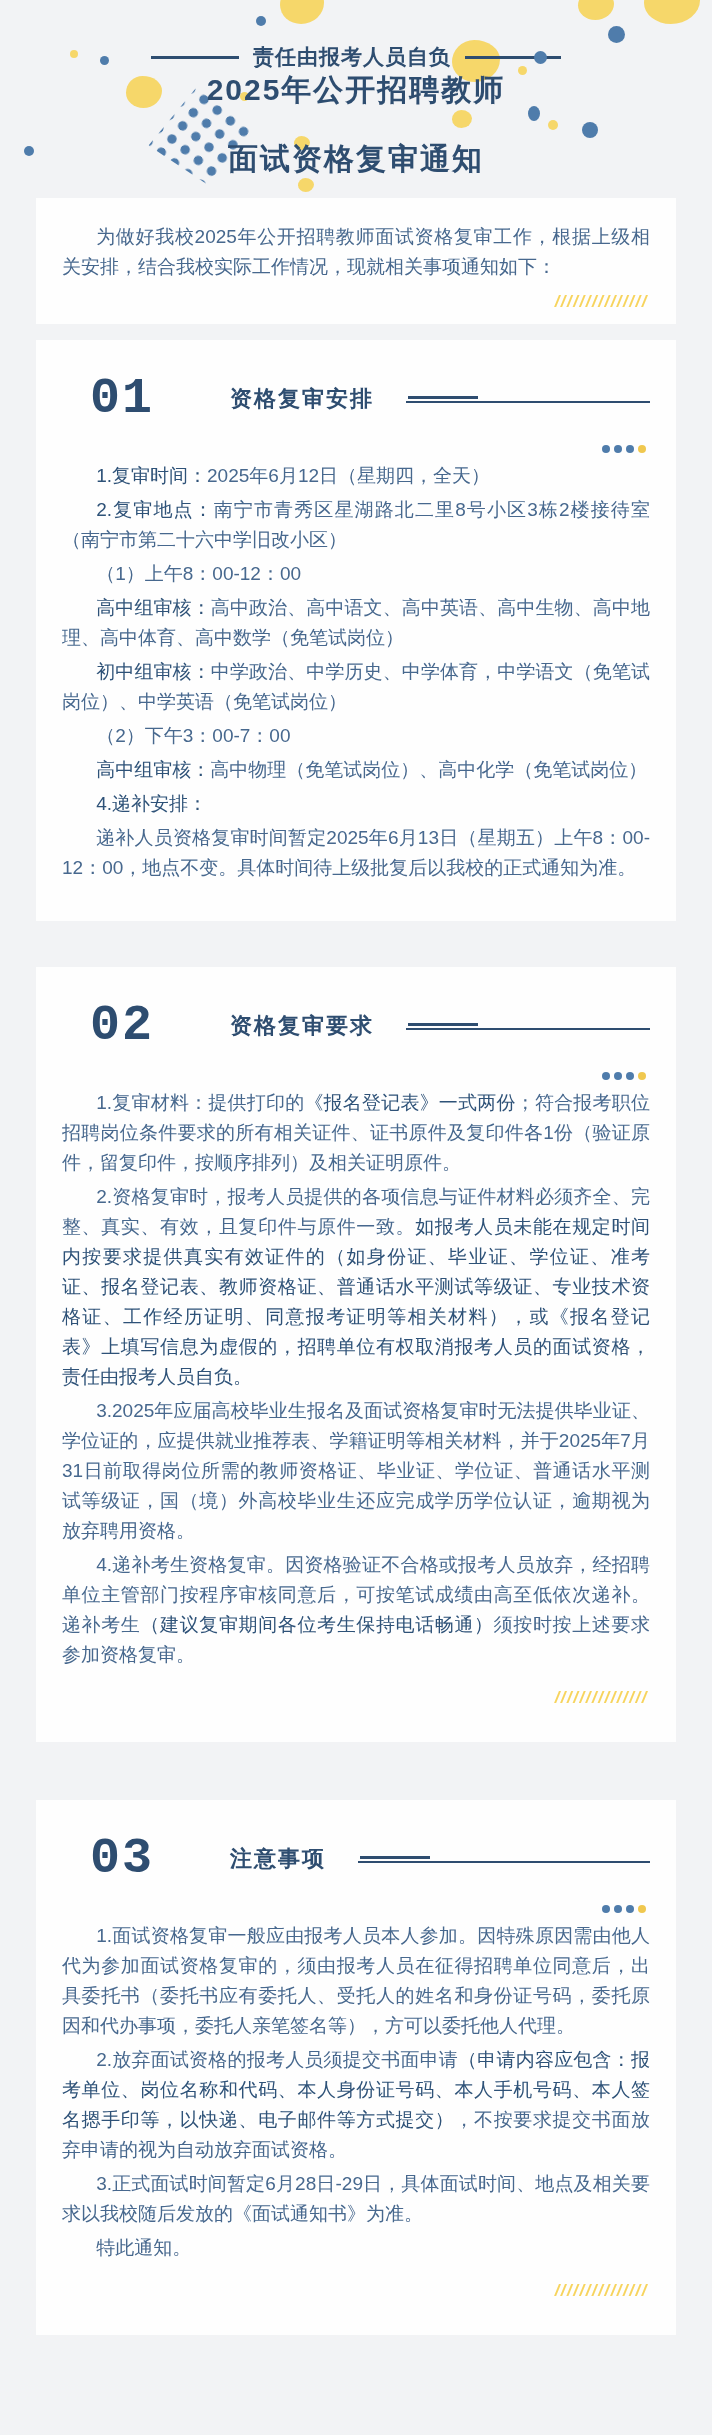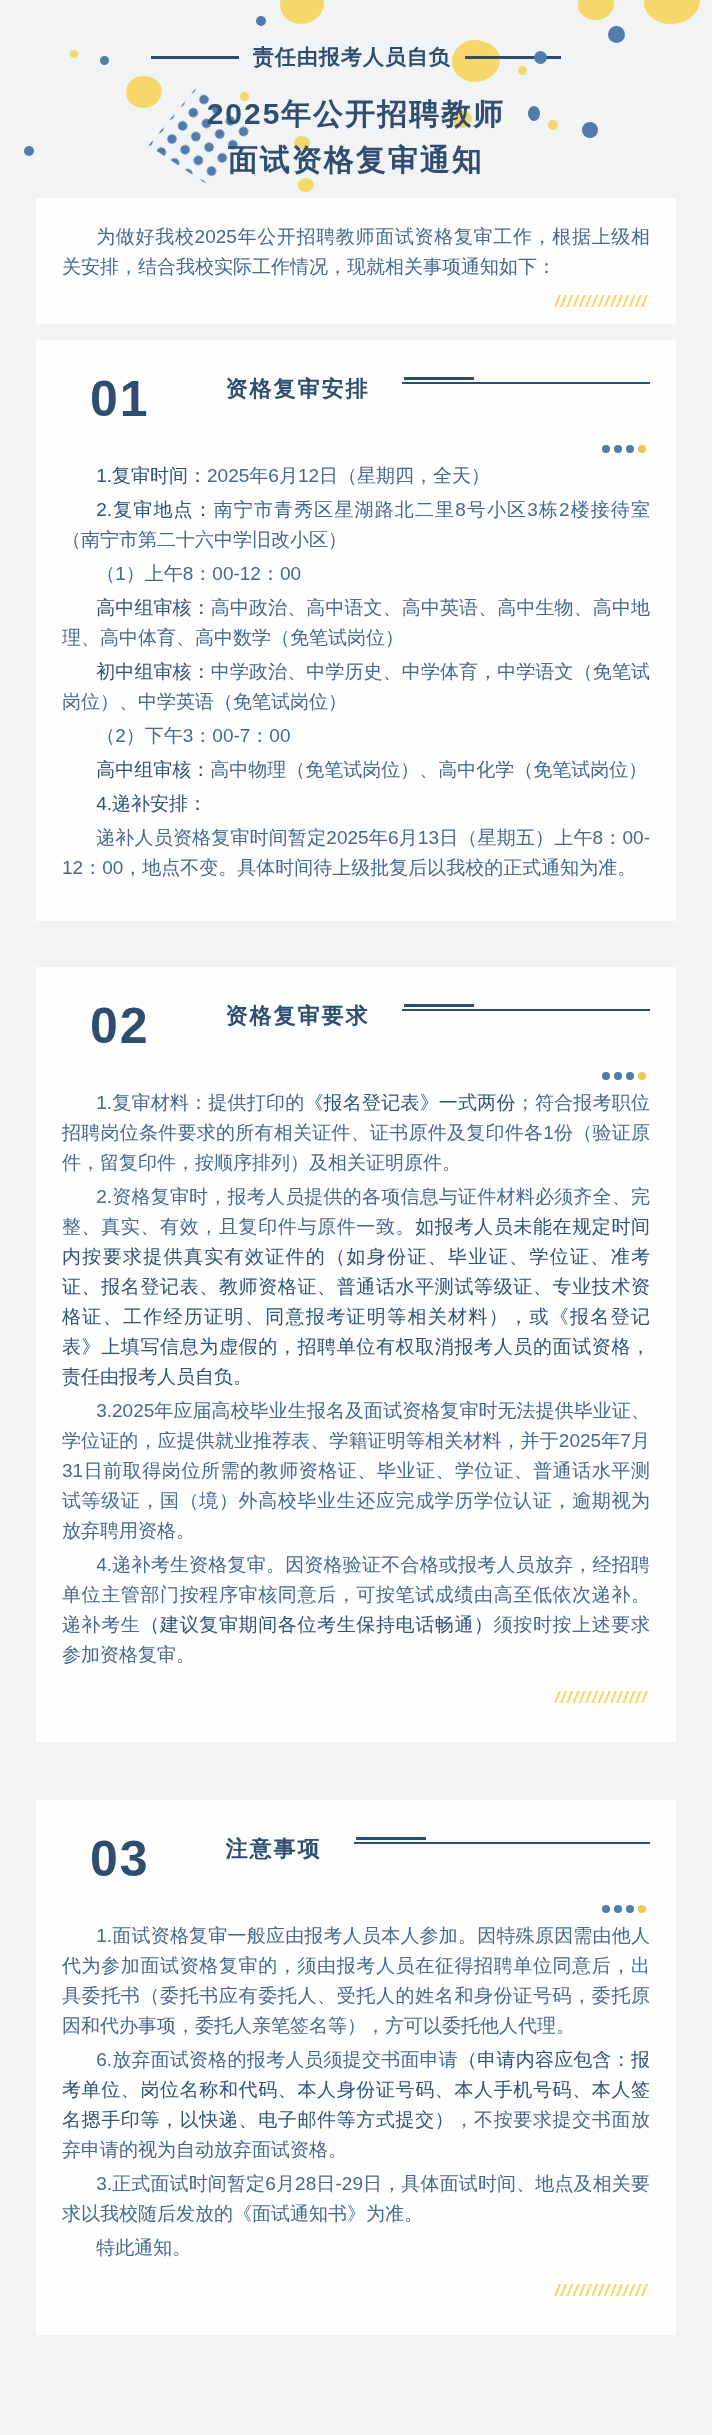--- a/index.html
+++ b/index.html
@@ -20,22 +20,22 @@
   .page{position:relative;width:712px;padding-bottom:74px;box-sizing:border-box;}
 
   
   .banner{position:relative;height:198px;padding-top:44px;box-sizing:border-box;}
   .school-row{position:relative;display:flex;align-items:center;justify-content:center;gap:14px;height:26px;}
   .school{font-size:21px;font-weight:bold;color:var(--navy);letter-spacing:1px;position:relative;z-index:2;}
   .hline{height:3px;background:var(--navy);width:88px;position:relative;z-index:2;}
   .hline.right{width:96px;}
   .line-dot{position:absolute;right:14px;top:-5px;width:13px;height:13px;border-radius:50%;background:var(--blue);}
   .main-title{margin:0;text-align:center;font-size:30px;font-weight:bold;color:var(--navy);letter-spacing:2px;position:relative;z-index:2;}
-  .t1{margin-top:24px;}
-  .t2{margin-top:5px;}
+  .t1{}
+  .t2{margin-top:28px;}
 
   
   .blob{position:absolute;border-radius:46% 54% 52% 48%/52% 46% 54% 48%;background:var(--yellow);z-index:1;}
   .bdot{position:absolute;border-radius:50%;background:var(--blue);z-index:1;}
   .ydot{position:absolute;border-radius:50%;background:var(--yellow);z-index:1;}
   .cluster{
     position:absolute;left:148px;top:88px;width:106px;height:100px;z-index:1;
     background-image:
       radial-gradient(circle,var(--blue) 4.3px,rgba(0,0,0,0) 5px),
       radial-gradient(circle,var(--blue) 4.3px,rgba(0,0,0,0) 5px);
@@ -63,21 +63,21 @@
     color:var(--body);
     text-indent:1.8em;
     text-align:justify;
   }
   .run{color:inherit;}
   .run.b{font-weight:normal;color:var(--bold);}
 
   .sec{padding:30px 26px 34px;}
   #sections > .sec:nth-child(1){margin-bottom:46px;}
   #sections > .sec:nth-child(2){margin-bottom:58px;}
-  .sec-head{display:flex;align-items:flex-start;margin:4px 0 0 0;}
+  .sec-head{display:flex;align-items:center;margin:4px 0 0 0;font-family:Liberation Mono, monospace;}
   .sec-num{font-size:50px;font-weight:800;color:var(--navy);margin-left:28px;letter-spacing:2px;line-height:1;}
   .sec-title{font-size:22px;font-weight:bold;color:var(--navy);margin-left:76px;letter-spacing:2px;white-space:nowrap;}
   .sec-line{flex:1;margin-left:32px;position:relative;height:12px;}
   .sec-line .long{position:absolute;left:0;right:0;top:8px;height:2px;background:var(--navy);}
   .sec-line .short{position:absolute;left:2px;top:3px;width:70px;height:3px;background:var(--navy);}
 
   .dots{text-align:right;padding-right:4px;margin:20px 0 8px;line-height:8px;}
   .dots i{display:inline-block;width:8px;height:8px;border-radius:50%;background:var(--blue);margin-left:4px;}
   .dots i.y{background:#f0c84f;}
 
@@ -186,21 +186,21 @@
       <span class="sec-num">03</span>
       <span class="sec-title">注意事项</span>
       <span class="sec-line">
             <i class="short"></i>
             <i class="long"></i>
           </span>
     </div>
     <div class="dots"><i></i><i></i><i></i><i class="y"></i></div>
     <div class="paras">
           <p class="para"><span class="run">1.面试资格复审一般应由报考人员本人参加。因特殊原因需由他人代为参加面试资格复审的，须由报考人员在征得招聘单位同意后，出具委托书（委托书应有委托人、受托人的姓名和身份证号码，委托原因和代办事项，委托人亲笔签名等），方可以委托他人代理。</span></p>
-          <p class="para"><span class="run">6.放弃面试资格的报考人员须提交书面申请</span><span class="run b">（申请内容应包含：报考单位、岗位名称和代码、本人身份证号码、本人手机号码、本人签名摁手印等，以快递、电子邮件等方式提交）</span><span class="run">，不按要求提交书面放弃申请的视为自动放弃面试资格。</span></p>
+          <p class="para"><span class="run">2.放弃面试资格的报考人员须提交书面申请</span><span class="run b">（申请内容应包含：报考单位、岗位名称和代码、本人身份证号码、本人手机号码、本人签名摁手印等，以快递、电子邮件等方式提交）</span><span class="run">，不按要求提交书面放弃申请的视为自动放弃面试资格。</span></p>
           <p class="para"><span class="run">3.正式面试时间暂定6月28日-29日，具体面试时间、地点及相关要求以我校随后发放的《面试通知书》为准。</span></p>
           <p class="para"><span class="run">特此通知。</span></p>
         </div>
     <div class="slashes">///////////////</div>
   </section>
 </div>
 
 </div>
 
 </body></html>

